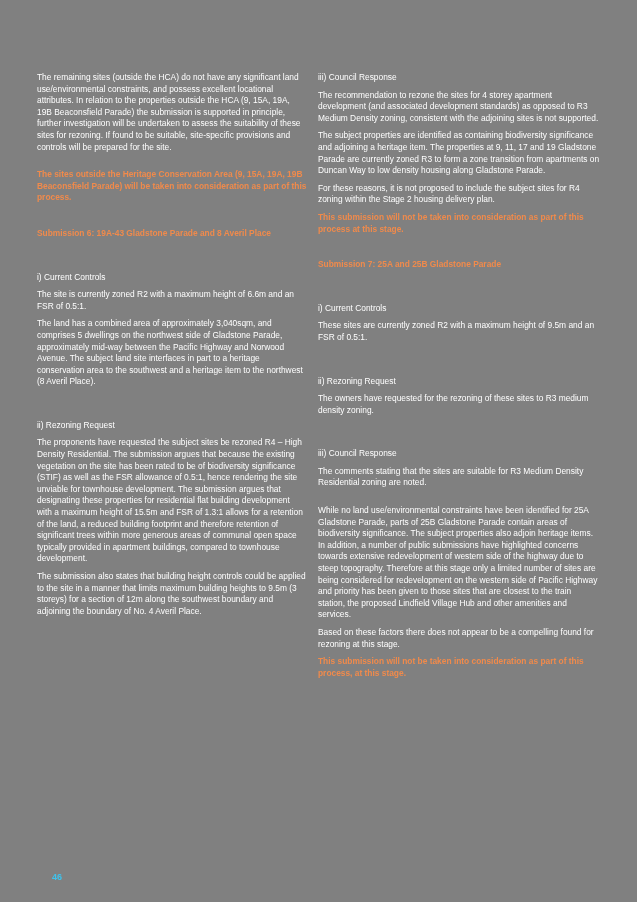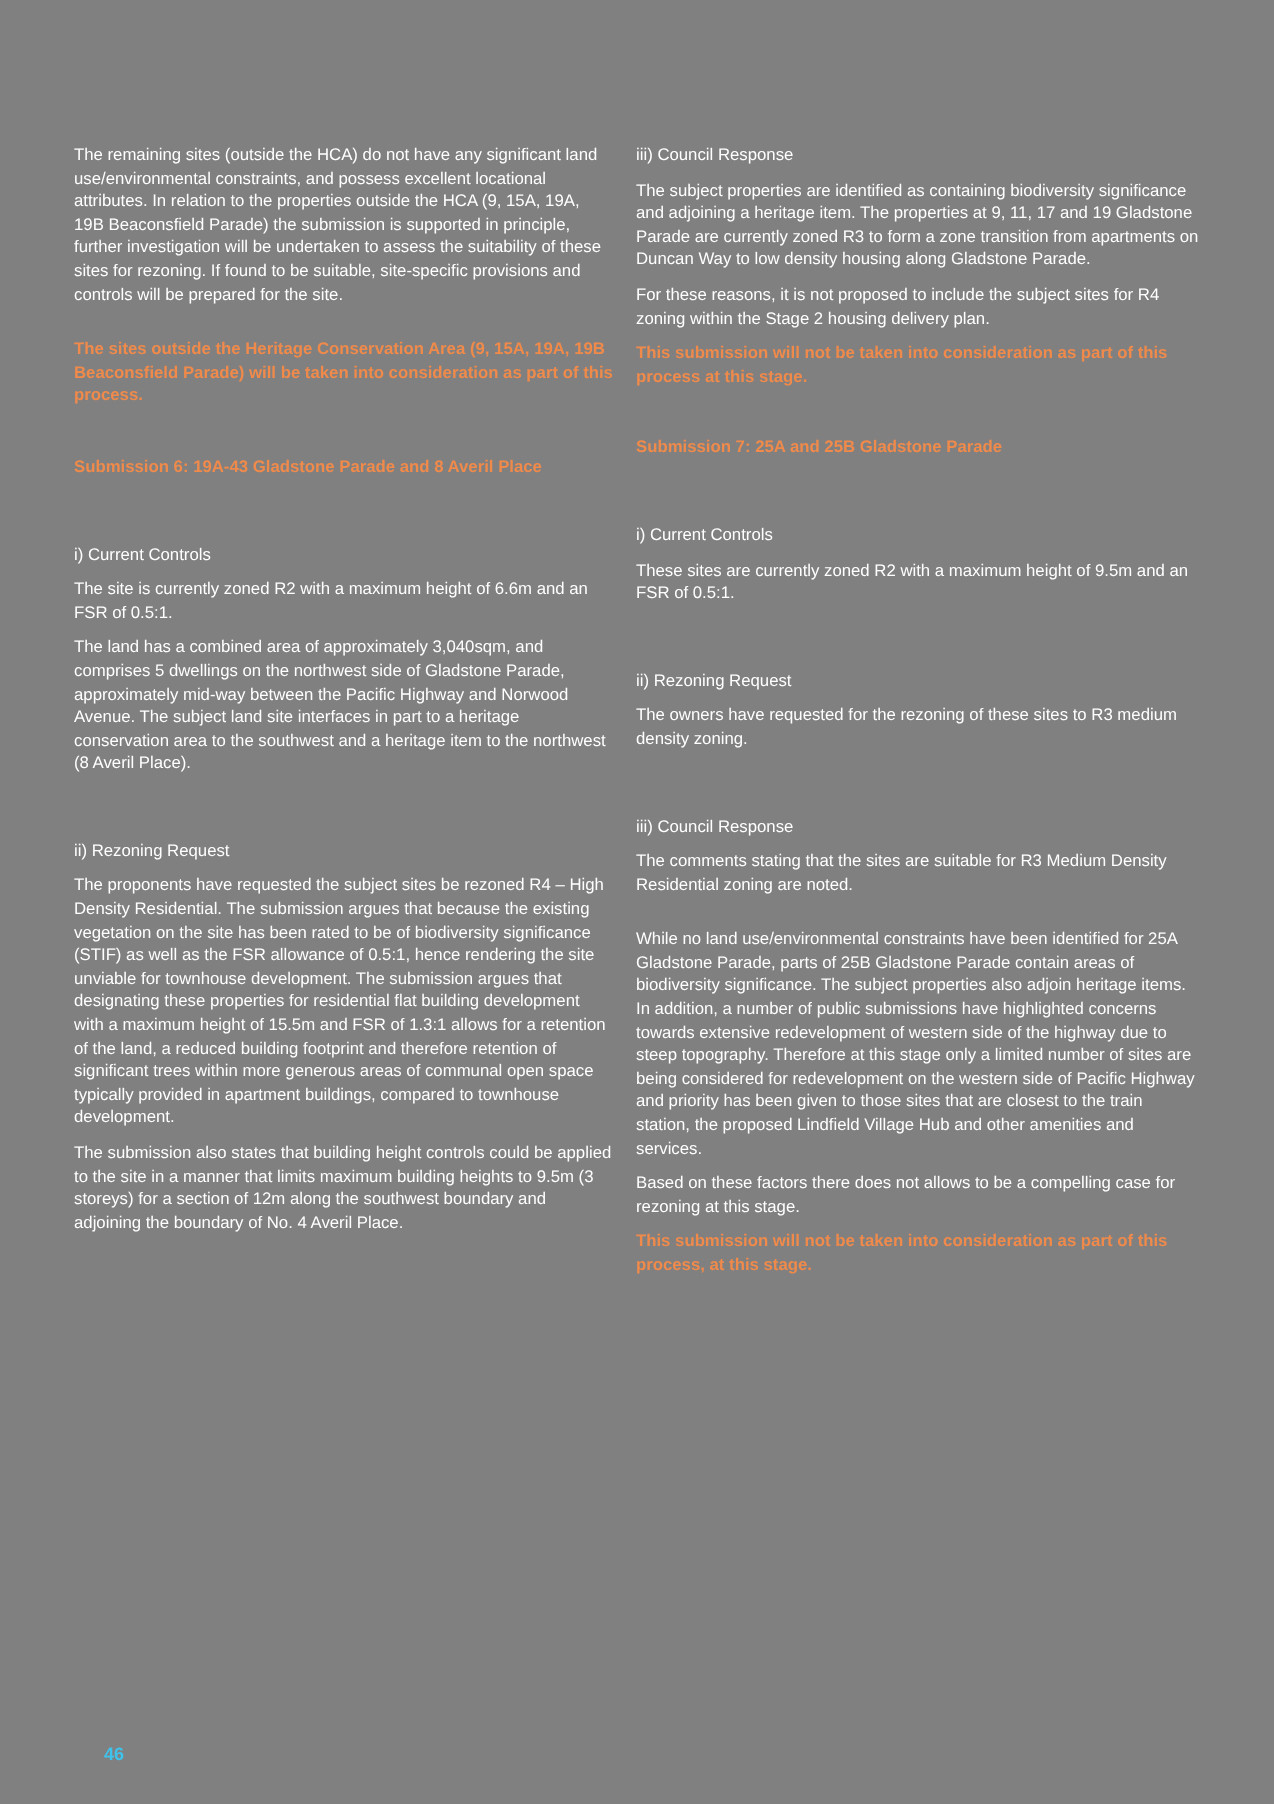--- a/index.html
+++ b/index.html
@@ -39,33 +39,34 @@
   <p>The site is currently zoned R2 with a maximum height of 6.6m and an FSR of 0.5:1.</p>
   <p>The land has a combined area of approximately 3,040sqm, and comprises 5 dwellings on the northwest side of Gladstone Parade, approximately mid-way between the Pacific Highway and Norwood Avenue. The subject land site interfaces in part to a heritage conservation area to the southwest and a heritage item to the northwest (8 Averil Place).</p>
   <div class="gap-l"></div>
   <div class="h">ii) Rezoning Request</div>
   <p>The proponents have requested the subject sites be rezoned R4 – High Density Residential. The submission argues that because the existing vegetation on the site has been rated to be of biodiversity significance (STIF) as well as the FSR allowance of 0.5:1, hence rendering the site unviable for townhouse development. The submission argues that designating these properties for residential flat building development with a maximum height of 15.5m and FSR of 1.3:1 allows for a retention of the land, a reduced building footprint and therefore retention of significant trees within more generous areas of communal open space typically provided in apartment buildings, compared to townhouse development.</p>
   <p>The submission also states that building height controls could be applied to the site in a manner that limits maximum building heights to 9.5m (3 storeys) for a section of 12m along the southwest boundary and adjoining the boundary of No. 4 Averil Place.</p>
 </div>
 
 <div class="col col-right">
   <div class="h">iii) Council Response</div>
+  <p>The recommendation to rezone the sites for 4 storey apartment development (and associated development standards) as opposed to R3 Medium Density zoning, consistent with the adjoining sites is not supported.</p>
   <p>The subject properties are identified as containing biodiversity significance and adjoining a heritage item. The properties at 9, 11, 17 and 19 Gladstone Parade are currently zoned R3 to form a zone transition from apartments on Duncan Way to low density housing along Gladstone Parade.</p>
   <p>For these reasons, it is not proposed to include the subject sites for R4 zoning within the Stage 2 housing delivery plan.</p>
   <p class="orange">This submission will not be taken into consideration as part of this process at this stage.</p>
   <div class="gap-m"></div>
   <p class="orange">Submission 7: 25A and 25B Gladstone Parade</p>
   <div class="gap-l"></div>
   <div class="h">i) Current Controls</div>
   <p>These sites are currently zoned R2 with a maximum height of 9.5m and an FSR of 0.5:1.</p>
   <div class="gap-l"></div>
   <div class="h">ii) Rezoning Request</div>
   <p>The owners have requested for the rezoning of these sites to R3 medium density zoning.</p>
   <div class="gap-l"></div>
   <div class="h">iii) Council Response</div>
   <p>The comments stating that the sites are suitable for R3 Medium Density Residential zoning are noted.</p>
   <div class="gap-s"></div>
   <p>While no land use/environmental constraints have been identified for 25A Gladstone Parade, parts of 25B Gladstone Parade contain areas of biodiversity significance. The subject properties also adjoin heritage items. In addition, a number of public submissions have highlighted concerns towards extensive redevelopment of western side of the highway due to steep topography. Therefore at this stage only a limited number of sites are being considered for redevelopment on the western side of Pacific Highway and priority has been given to those sites that are closest to the train station, the proposed Lindfield Village Hub and other amenities and services.</p>
-  <p>Based on these factors there does not allows to be a compelling case for rezoning at this stage.</p>
+  <p>Based on these factors there does not appear to be a compelling found for rezoning at this stage.</p>
   <p class="orange">This submission will not be taken into consideration as part of this process, at this stage.</p>
 </div>
 
 <div class="pagenum">46</div>
 
 </body></html>

